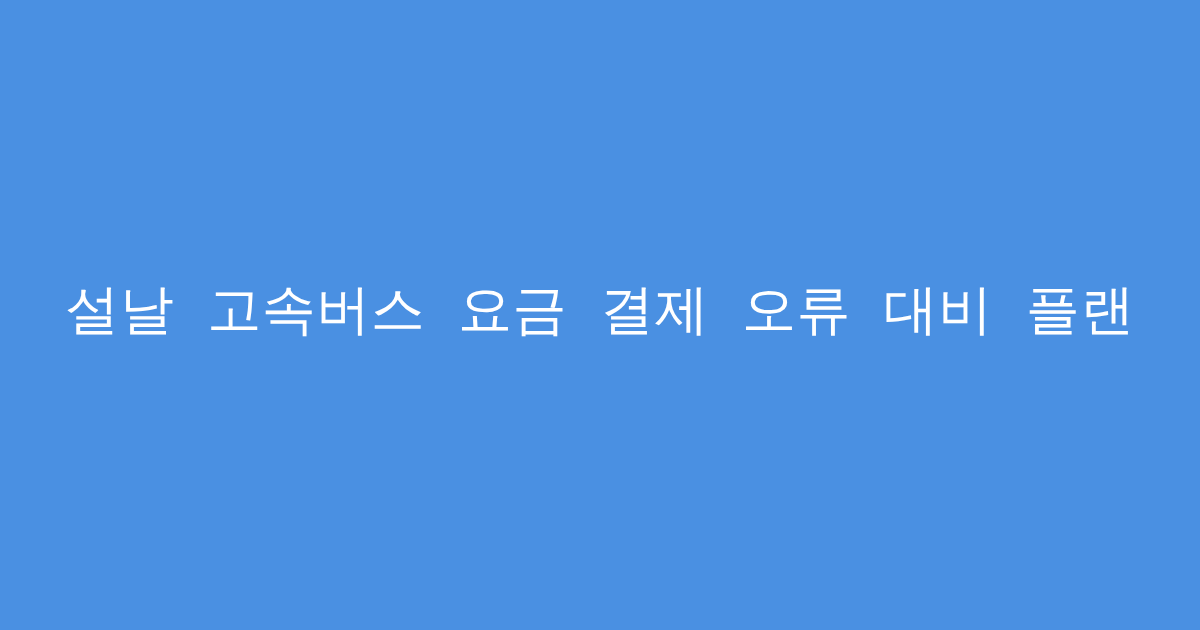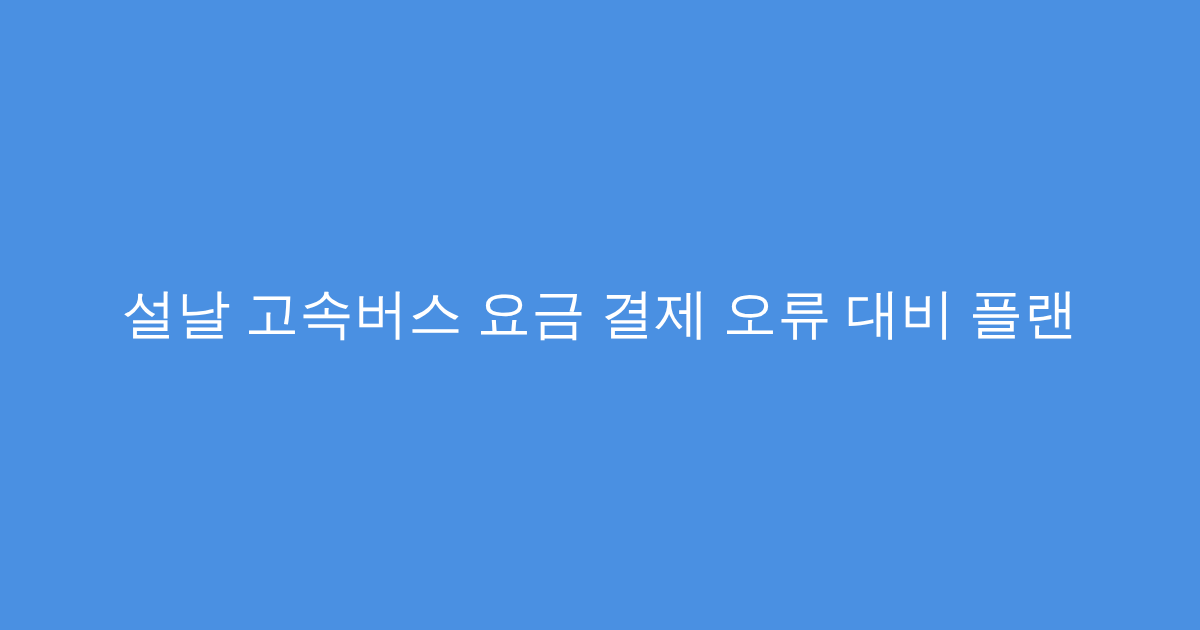--- a/index.html
+++ b/index.html
@@ -31,21 +31,21 @@
     width: 1100px;
     display: flex;
     align-items: center;
     justify-content: center;
   }
 
   .og-card__headline {
     margin: 0;
     padding: 0;
     color: #ffffff;
-    font-family: Liberation Serif, serif;
+    font-family: Liberation Mono, monospace;
     font-size: 54px;
     font-weight: 400;
     line-height: 1.25;
     letter-spacing: 0.5px;
     white-space: nowrap;
     text-rendering: geometricPrecision;
     -webkit-font-smoothing: antialiased;
   }
 </style>
 </head>

